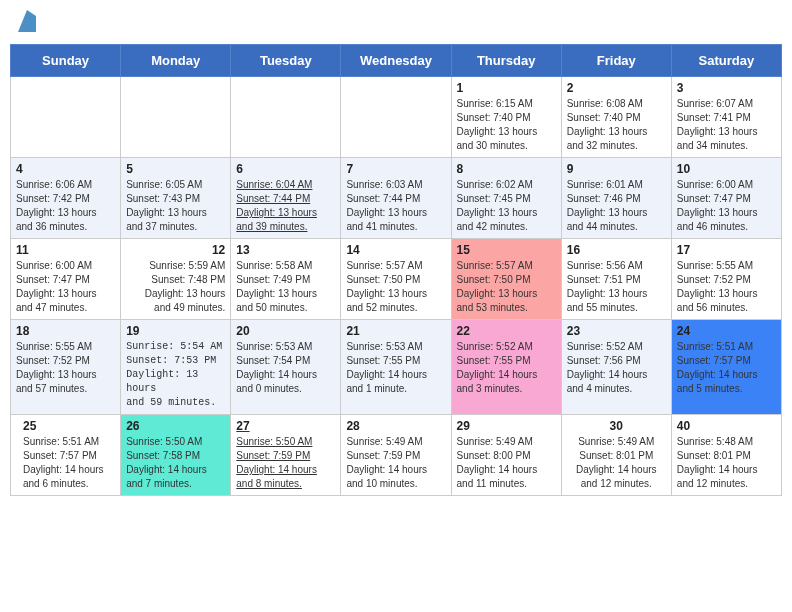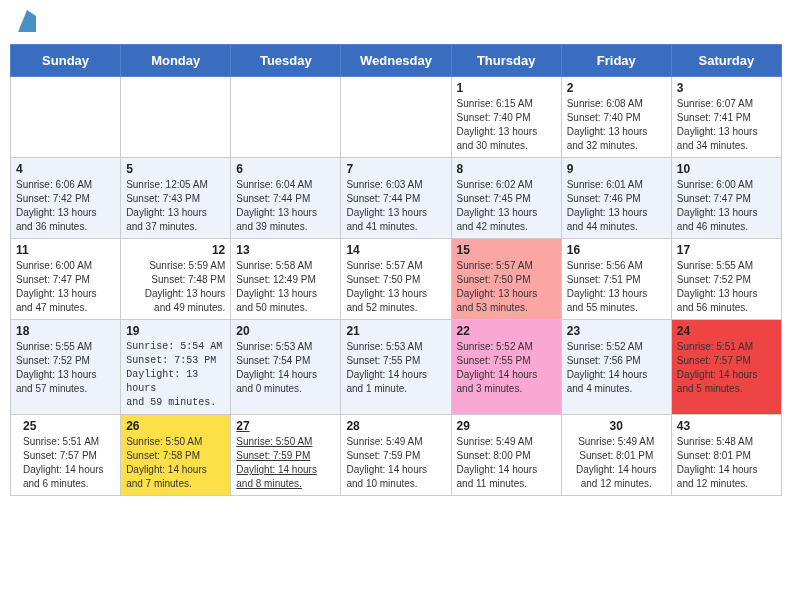--- a/index.html
+++ b/index.html
@@ -153,28 +153,28 @@
       <tr>
         <td style="background: rgb(238, 242, 250);">
           <span class="day-num">4</span>
           <div class="day-info" style="white-space: pre-line;">Sunrise: 6:06 AM
 Sunset: 7:42 PM
 Daylight: 13 hours
 and 36 minutes.</div>
         </td>
         <td style="background: rgb(238, 242, 250);">
           <span class="day-num">5</span>
-          <div class="day-info" style="white-space: pre-line;">Sunrise: 12:05 AM
+          <div class="day-info" style="white-space: pre-line;">Sunrise: 6:05 AM
 Sunset: 7:43 PM
 Daylight: 13 hours
 and 37 minutes.</div>
         </td>
         <td style="background: rgb(238, 242, 250);">
           <span class="day-num">6</span>
-          <div class="day-info" style="white-space: pre-line;">Sunrise: 6:04 AM
+          <div class="day-info" style="white-space: pre-line; text-decoration: underline;">Sunrise: 6:04 AM
 Sunset: 7:44 PM
 Daylight: 13 hours
 and 39 minutes.</div>
         </td>
         <td style="background: rgb(238, 242, 250);">
           <span class="day-num">7</span>
           <div class="day-info" style="white-space: pre-line;">Sunrise: 6:03 AM
 Sunset: 7:44 PM
 Daylight: 13 hours
 and 41 minutes.</div>
@@ -212,21 +212,21 @@
         <td style="background: rgb(255, 255, 255); text-align: right;">
           <span class="day-num">12</span>
           <div class="day-info" style="white-space: pre-line;">Sunrise: 5:59 AM
 Sunset: 7:48 PM
 Daylight: 13 hours
 and 49 minutes.</div>
         </td>
         <td style="background: rgb(255, 255, 255);">
           <span class="day-num">13</span>
           <div class="day-info" style="white-space: pre-line;">Sunrise: 5:58 AM
-Sunset: 12:49 PM
+Sunset: 7:49 PM
 Daylight: 13 hours
 and 50 minutes.</div>
         </td>
         <td style="background: rgb(255, 255, 255);">
           <span class="day-num">14</span>
           <div class="day-info" style="white-space: pre-line;">Sunrise: 5:57 AM
 Sunset: 7:50 PM
 Daylight: 13 hours
 and 52 minutes.</div>
         </td>
@@ -288,37 +288,37 @@
 Daylight: 14 hours
 and 3 minutes.</div>
         </td>
         <td style="background: rgb(238, 242, 250);">
           <span class="day-num">23</span>
           <div class="day-info" style="white-space: pre-line;">Sunrise: 5:52 AM
 Sunset: 7:56 PM
 Daylight: 14 hours
 and 4 minutes.</div>
         </td>
-        <td style="background: #ef4444;">
+        <td style="background: #3b82f6;">
           <span class="day-num">24</span>
           <div class="day-info" style="white-space: pre-line;">Sunrise: 5:51 AM
 Sunset: 7:57 PM
 Daylight: 14 hours
 and 5 minutes.</div>
         </td>
       </tr>
       <tr>
         <td style="background: rgb(255, 255, 255); padding-left: 12px;">
           <span class="day-num">25</span>
           <div class="day-info" style="white-space: pre-line;">Sunrise: 5:51 AM
 Sunset: 7:57 PM
 Daylight: 14 hours
 and 6 minutes.</div>
         </td>
-        <td style="background: #fde047; margin-left: 39px;">
+        <td style="background: #5eead4; margin-left: 39px;">
           <span class="day-num">26</span>
           <div class="day-info" style="white-space: pre-line;">Sunrise: 5:50 AM
 Sunset: 7:58 PM
 Daylight: 14 hours
 and 7 minutes.</div>
         </td>
         <td style="background: rgb(255, 255, 255); text-decoration: underline;">
           <span class="day-num">27</span>
           <div class="day-info" style="white-space: pre-line;">Sunrise: 5:50 AM
 Sunset: 7:59 PM
@@ -340,21 +340,21 @@
 and 11 minutes.</div>
         </td>
         <td style="background: rgb(255, 255, 255); text-align: center;">
           <span class="day-num">30</span>
           <div class="day-info" style="white-space: pre-line;">Sunrise: 5:49 AM
 Sunset: 8:01 PM
 Daylight: 14 hours
 and 12 minutes.</div>
         </td>
         <td style="background: rgb(255, 255, 255);">
-          <span class="day-num">43</span>
+          <span class="day-num">40</span>
           <div class="day-info" style="white-space: pre-line;">Sunrise: 5:48 AM
 Sunset: 8:01 PM
 Daylight: 14 hours
 and 12 minutes.</div>
         </td>
       </tr>
     </tbody>
 </table>
 
 </body></html>

